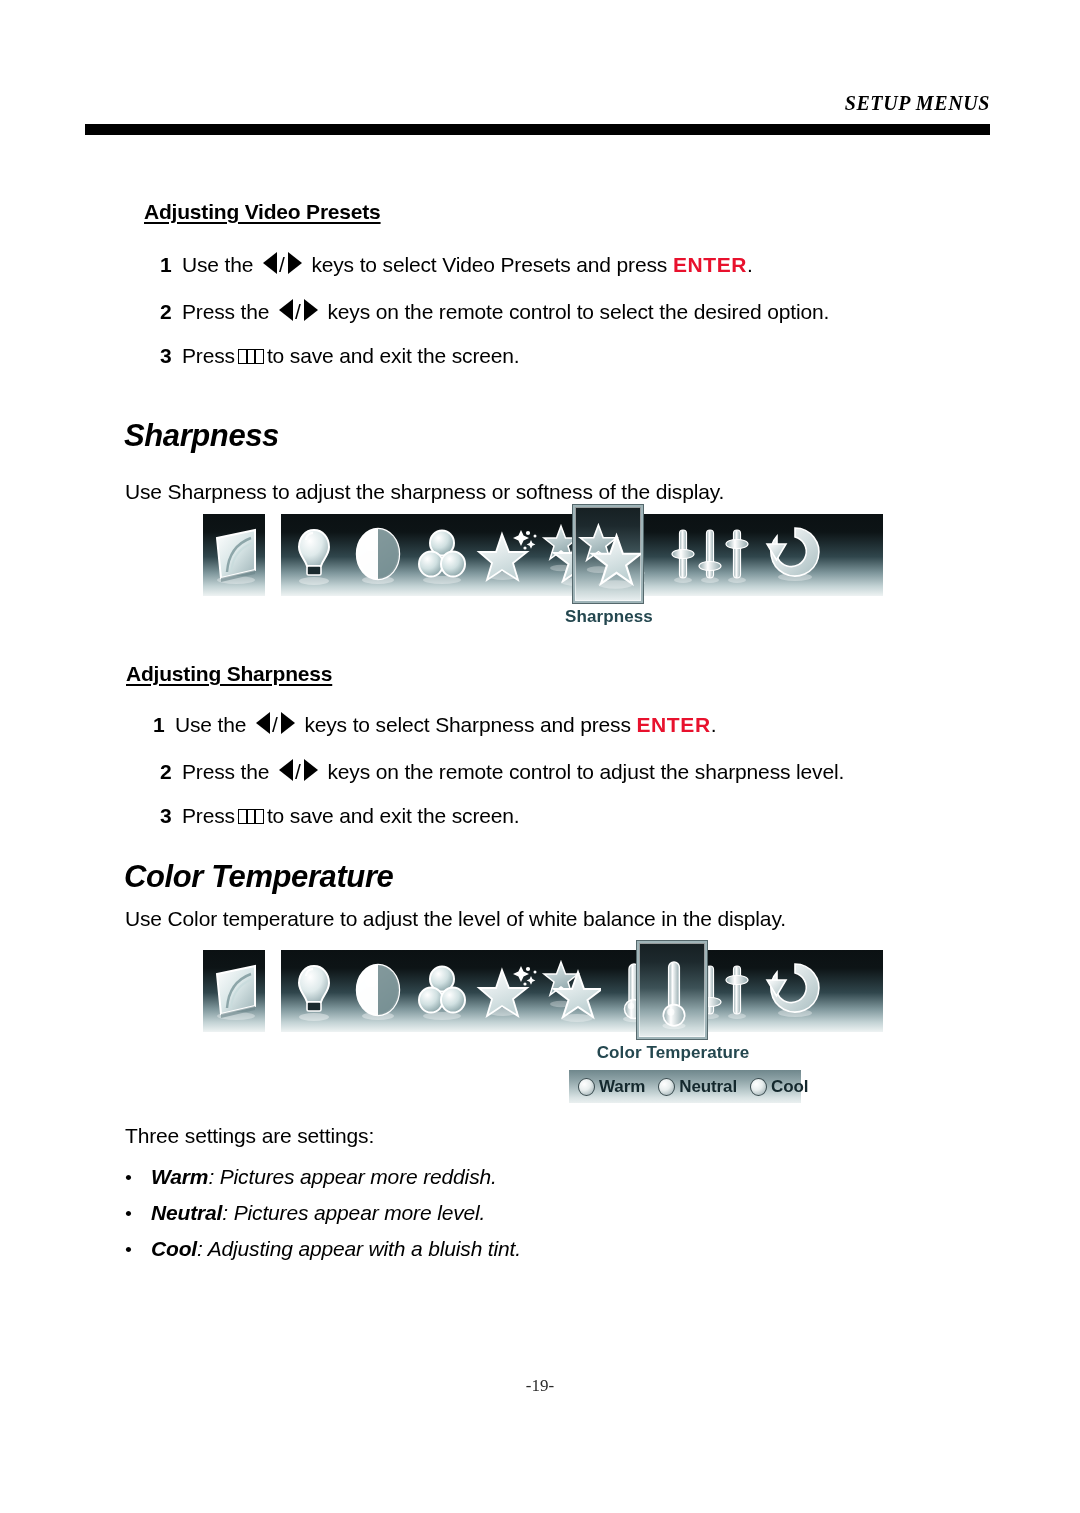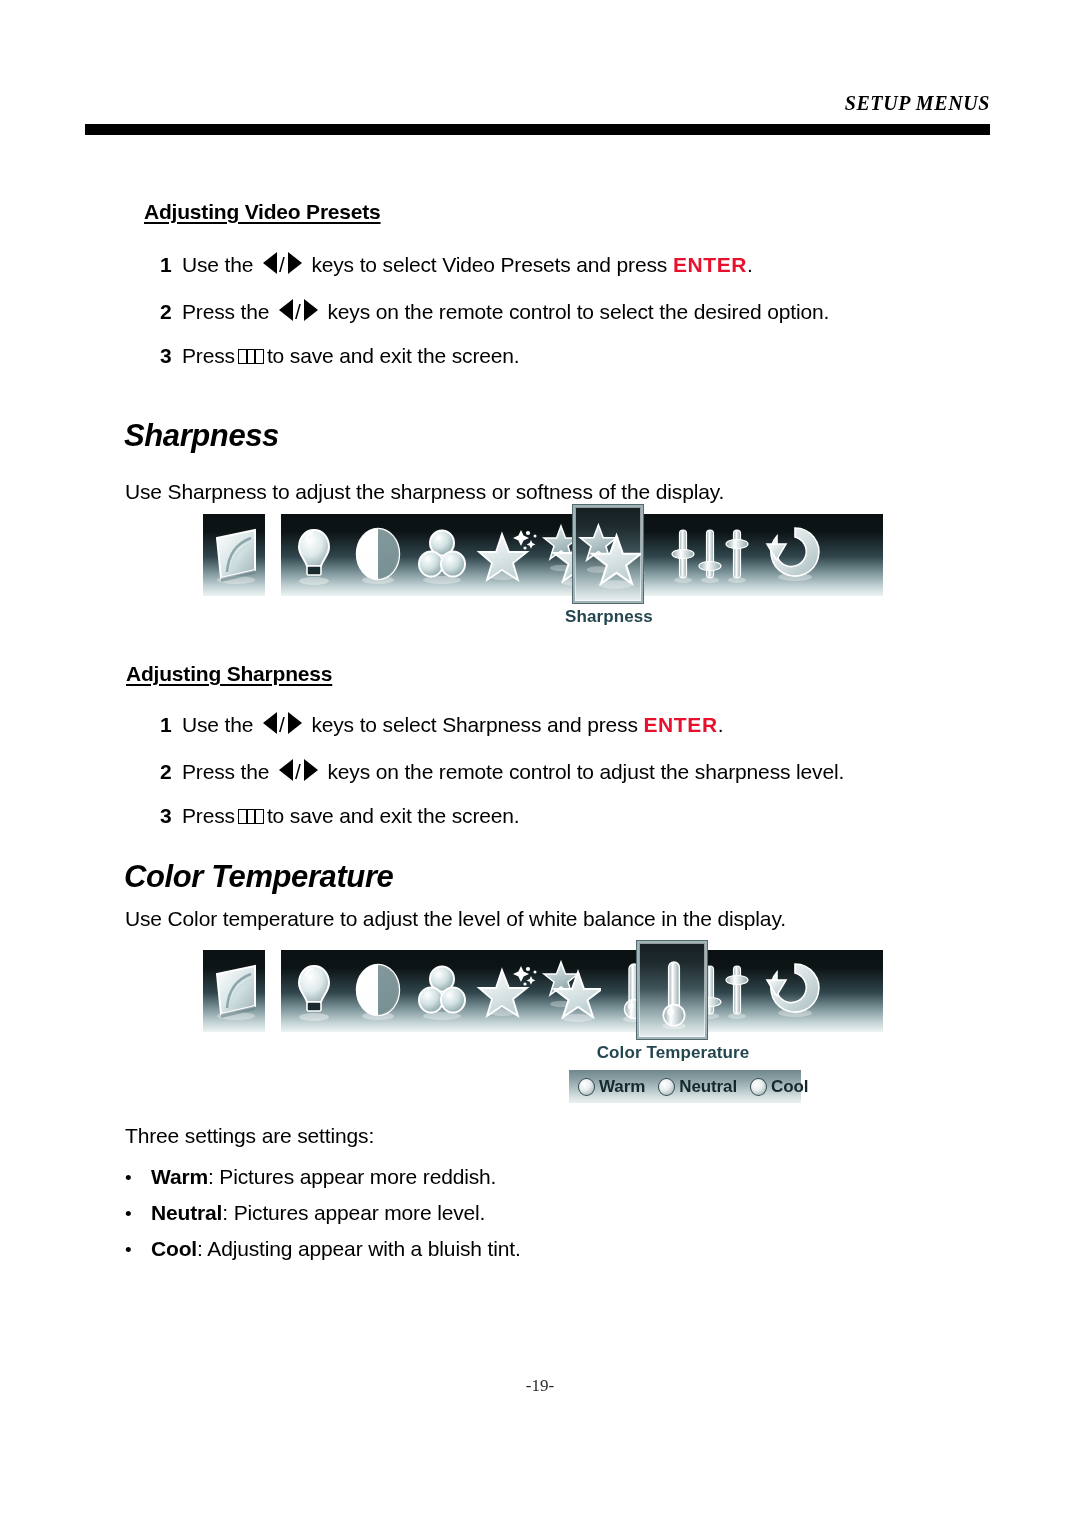--- a/index.html
+++ b/index.html
@@ -125,20 +125,21 @@
   }
   .menu-key::before { left: 7px; }
   .menu-key::after  { left: 15px; }
 
   
   .bullet-row {
     position: absolute;
     font-size: 21px;
     letter-spacing: -0.15px;
     white-space: nowrap;
+    font-style: italic;
   }
   .bullet-row .dot {
     display: inline-block;
     width: 26px;
     color: #000;
     font-size: 19px;
   }
   .bullet-row b { font-weight: bold; }
 
   
@@ -438,21 +439,21 @@
       <polygon points="22,10 26.5,22 39,22 29,30 33,43 22,35 11,43 15,30 5,22 17.5,22" fill="url(#sel2a)" stroke="#ffffff" stroke-width="1.5"></polygon>
       <polygon points="39,20 45,37 62,37 48,48 53.5,65 39,55 24.5,65 30,48 16,37 33,37" fill="url(#sel2b)" stroke="#ffffff" stroke-width="2"></polygon>
     </svg>
   </div>
 
   <div class="osd-label" style="left:350px; top:93px; width:112px;">Sharpness</div>
 </div>
 
 <div class="sub-head" style="left:126px; top:662px;text-align:right;">Adjusting Sharpness</div>
 
-<div class="step" style="left:160px; top:710px;">
+<div class="step" style="left:153px; top:710px;">
   <span class="num">1</span><span>Use the </span><span class="tri tri-left"></span><span class="slash">/</span><span class="tri tri-right"></span><span> keys to select </span><b>Sharpness</b><span> and press </span><span class="enter">ENTER</span><span>.</span>
 </div>
 
 <div class="step" style="left:160px; top:757px;">
   <span class="num">2</span><span>Press the </span><span class="tri tri-left"></span><span class="slash">/</span><span class="tri tri-right"></span><span> keys on the remote control to adjust the sharpness level.</span>
 </div>
 
 <div class="step" style="left:160px; top:804px;">
   <span class="num">3</span><span>Press</span><span class="menu-key"></span><span>to save and exit the screen.</span>
 </div>

